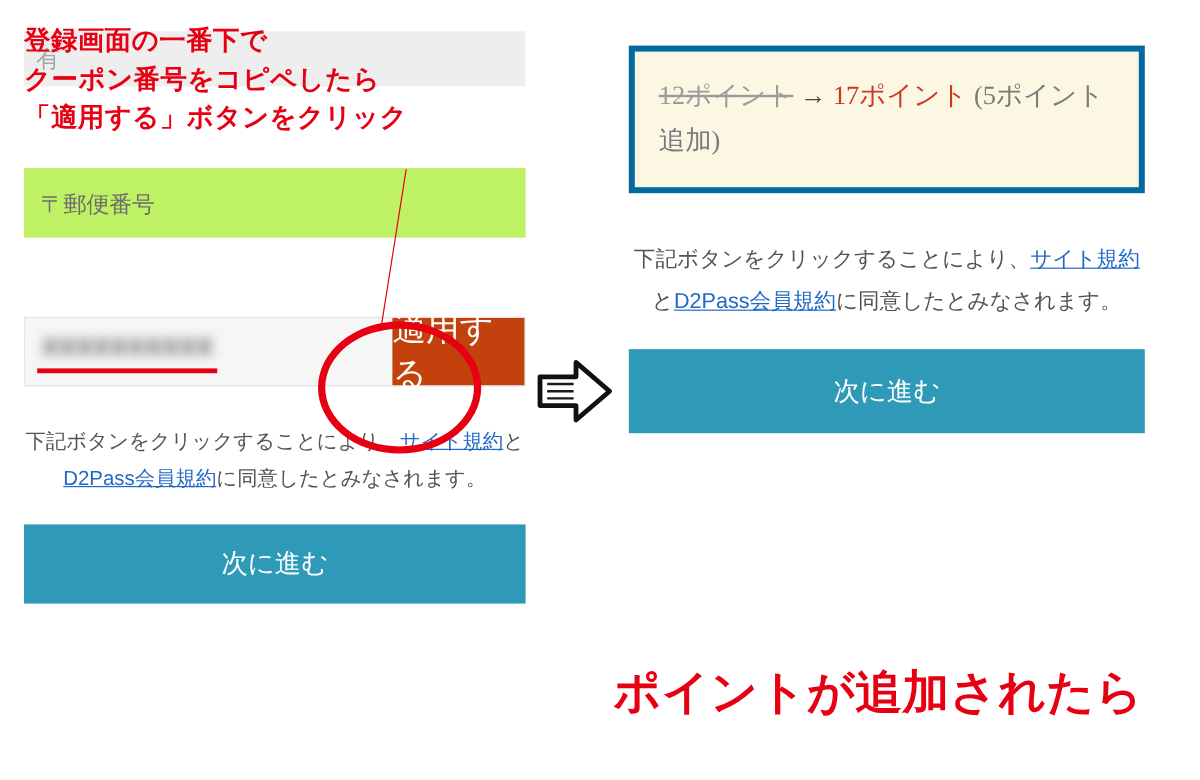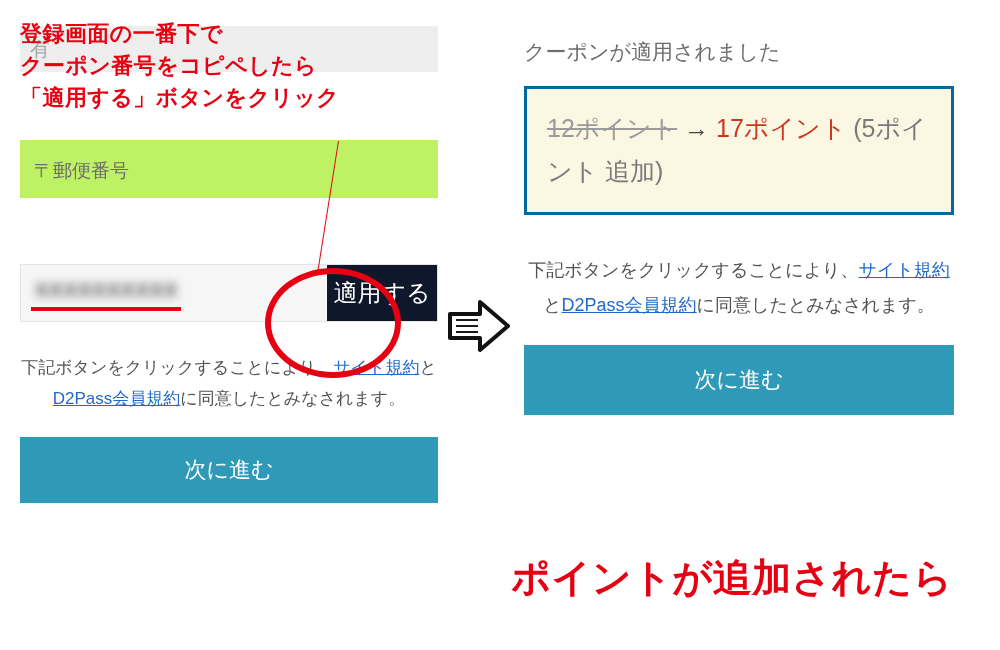--- a/index.html
+++ b/index.html
@@ -78,23 +78,23 @@
     .underline-red {
       position: absolute;
       left: 10px;
       bottom: 10px;
       width: 150px;
       height: 4px;
       background: #e60012;
     }
     .apply-btn {
       width: 110px;
-      background: #0f172a;
+      background: #c2410c;
       color: #fff;
-      font-size: 24px;
+      font-size: 28px;
       display: flex;
       align-items: center;
       justify-content: center;
       position: relative;
     }
     .circle-ring {
       position: absolute;
       width: 136px;
       height: 110px;
       border: 6px solid #e60012;
@@ -136,26 +136,27 @@
       text-align: center;
       font-size: 22px;
       padding: 18px 0;
     }
     .status-msg {
       color: #6d6d6d;
       font-size: 21px;
       margin-bottom: 20px;
     }
     .point-box {
-      border: 3px solid #0369a1;
+      border: 5px solid #0369a1;
       background: #fbf7e3;
       padding: 18px 20px 20px 20px;
-      font-size: 25px;
+      font-size: 22px;
       line-height: 1.7;
       color: #444;
+      font-family: Liberation Serif, serif;
     }
     .pt-old { color: #9b9b9b; text-decoration: line-through; }
     .pt-arrow { color: #444; }
     .pt-new { color: #cc3722; }
     .pt-add { color: #7a7a7a; }
     .terms-right {
       margin-top: 38px;
       text-align: center;
       font-size: 18px;
       line-height: 1.95;
@@ -227,21 +228,20 @@
       <path d="M6 16 L36 16 L36 4 L64 28 L36 52 L36 40 L6 40 Z" fill="#fff"></path>
       <path d="M12 22 L34 22" stroke="#1a1a1a" stroke-width="2"></path>
       <path d="M12 28 L34 28" stroke="#1a1a1a" stroke-width="2"></path>
       <path d="M12 34 L34 34" stroke="#1a1a1a" stroke-width="2"></path>
     </g>
     <path d="M6 16 L36 16 L36 4 L64 28 L36 52 L36 40 L6 40 Z" fill="none" stroke="#111" stroke-width="4" stroke-linejoin="round"></path>
   </svg>
 </div>
 
 <div class="right-panel">
-  <div class="status-msg">クーポンが適用されました</div>
 
   <div class="point-box">
     <span class="pt-old">12ポイント</span>
     <span class="pt-arrow">→</span>
     <span class="pt-new">17ポイント</span>
     <span class="pt-add">(5ポイント 追加)</span>
   </div>
 
   <div class="terms-right">
     <span>下記ボタンをクリックすることにより、</span><a href="#"><span>サイト規約</span></a><span>と</span><a href="#"><span>D2Pass会員規約</span></a><span>に同意したとみなされます。</span>

